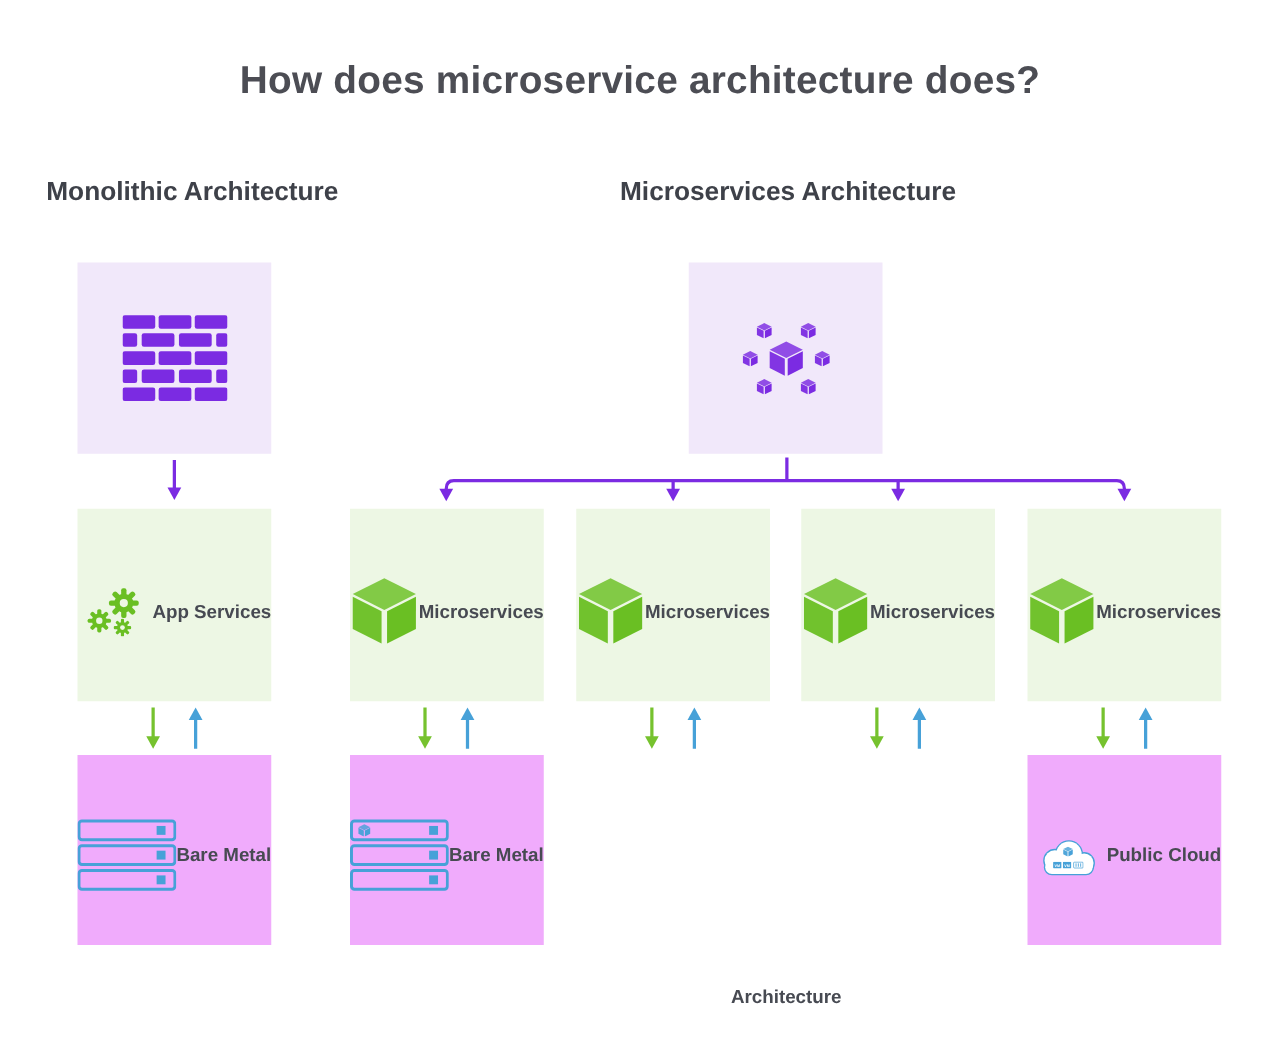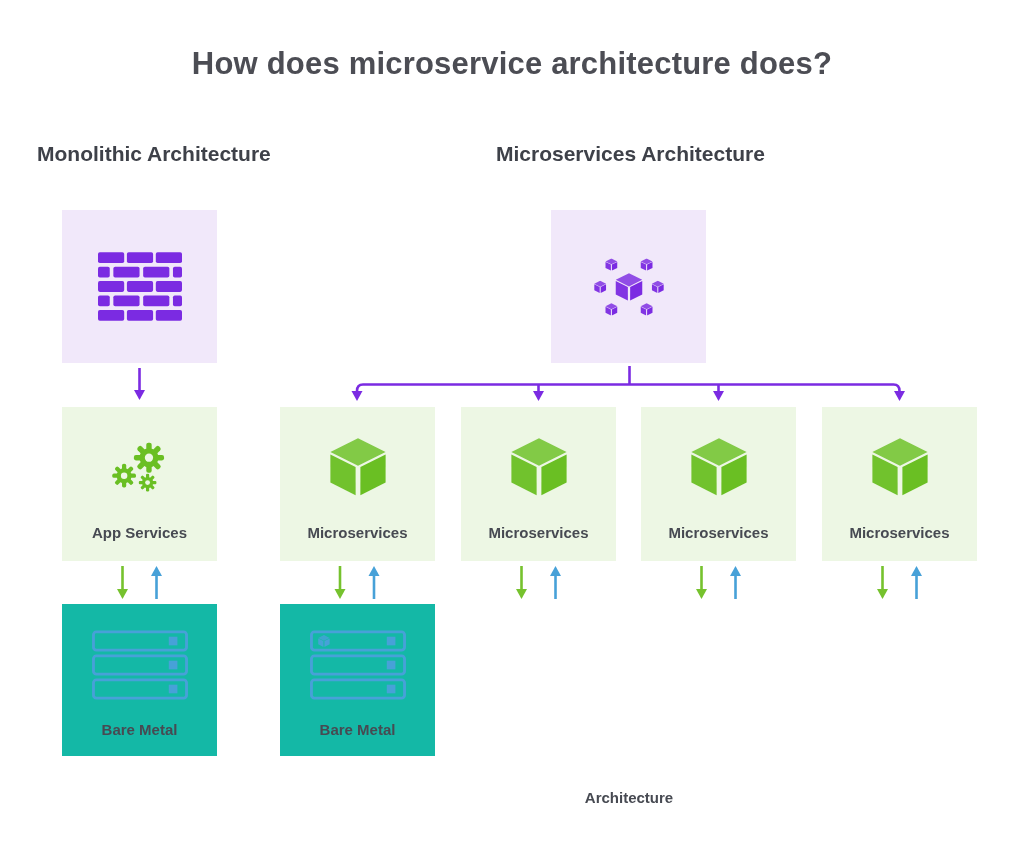--- a/index.html
+++ b/index.html
@@ -7,24 +7,24 @@
   body { font-family:"Liberation Sans", sans-serif; }
   .canvas { position:relative; width:1024px; height:851px; background:#ffffff; overflow:hidden; }
 
   .title { position:absolute; top:46px; left:0; width:100%; text-align:center;
            font-size:31px; font-weight:bold; color:#4c4d54; letter-spacing:.2px; }
 
   .heading { position:absolute; top:142px; font-size:21px; font-weight:bold; color:#3e4149; }
   .mono-heading { left:37px; }
   .ms-heading   { left:496px; }
 
-  .box { position:absolute; width:155px; display:flex; flex-direction:column; align-items:center; }
+  .box { position:absolute; width:155px; display:flex; flex-direction:row; align-items:center; }
   .purple { top:210px; height:153px; background:#f1e8fa; justify-content:center; }
   .green  { top:407px; height:154px; background:#edf7e4; justify-content:space-between; padding:30px 0 20px; }
-  .blue   { top:604px; height:152px; background:#14b8a6; justify-content:space-between; padding:26px 0 18px; }
+  .blue   { top:604px; height:152px; background:#f0abfc; justify-content:space-between; padding:26px 0 18px; }
 
   .col-mono { left:62px; }
   .col-ms   { left:551px; }
   .col1 { left:280px; }
   .col2 { left:461px; }
   .col3 { left:641px; }
   .col4 { left:822px; }
 
   .box-label { font-size:15px; font-weight:bold; color:#474a52; white-space:nowrap; }
   .app-label { position:absolute; top:789px; left:551px; width:156px; text-align:center;
@@ -170,20 +170,41 @@
     </svg>
     <div class="box-label">Microservices</div>
   </div>
 
   <div class="box green col4">
     <svg viewBox="0 0 100 100" width="62" height="60" style="color:#6abf23">
       <use href="#cube"></use>
     </svg>
     <div class="box-label">Microservices</div>
   </div>
+  <div class="box blue col4">
+    <svg viewBox="0 0 130 80" width="106" height="65">
+      <g stroke="#47a1d8" stroke-width="4.5" fill="none">
+        <circle cx="45" cy="48" r="17"></circle>
+        <circle cx="68" cy="38" r="21"></circle>
+        <circle cx="93" cy="52" r="15.5"></circle>
+        <rect x="29" y="48" width="78" height="22" rx="11"></rect>
+      </g>
+      <g fill="#ffffff">
+        <circle cx="45" cy="48" r="17"></circle>
+        <circle cx="68" cy="38" r="21"></circle>
+        <circle cx="93" cy="52" r="15.5"></circle>
+        <rect x="29" y="48" width="78" height="22" rx="11"></rect>
+      </g>
+      <use href="#cube" x="58" y="25" width="17" height="17" style="color:#47a1d8"></use>
+      <use href="#vmbadge" x="42" y="50" width="14" height="11"></use>
+      <use href="#vmbadge" x="58" y="50" width="14" height="11"></use>
+      <use href="#stripebox" x="75" y="49.5" width="17" height="12"></use>
+    </svg>
+    <div class="box-label">Public Cloud</div>
+  </div>
 
   <div class="app-label">Architecture</div>
 
   <svg class="arrows" width="1024" height="851" viewBox="0 0 1024 851">
     <defs>
       <g id="updown-pair">
         <line x1="-17" y1="566" x2="-17" y2="590" stroke="#76c22e" stroke-width="2.6"></line>
         <polygon points="-22.5,589 -11.5,589 -17,599" fill="#76c22e"></polygon>
         <line x1="17" y1="599" x2="17" y2="575" stroke="#47a1d8" stroke-width="2.6"></line>
         <polygon points="11.5,576 22.5,576 17,566" fill="#47a1d8"></polygon>

